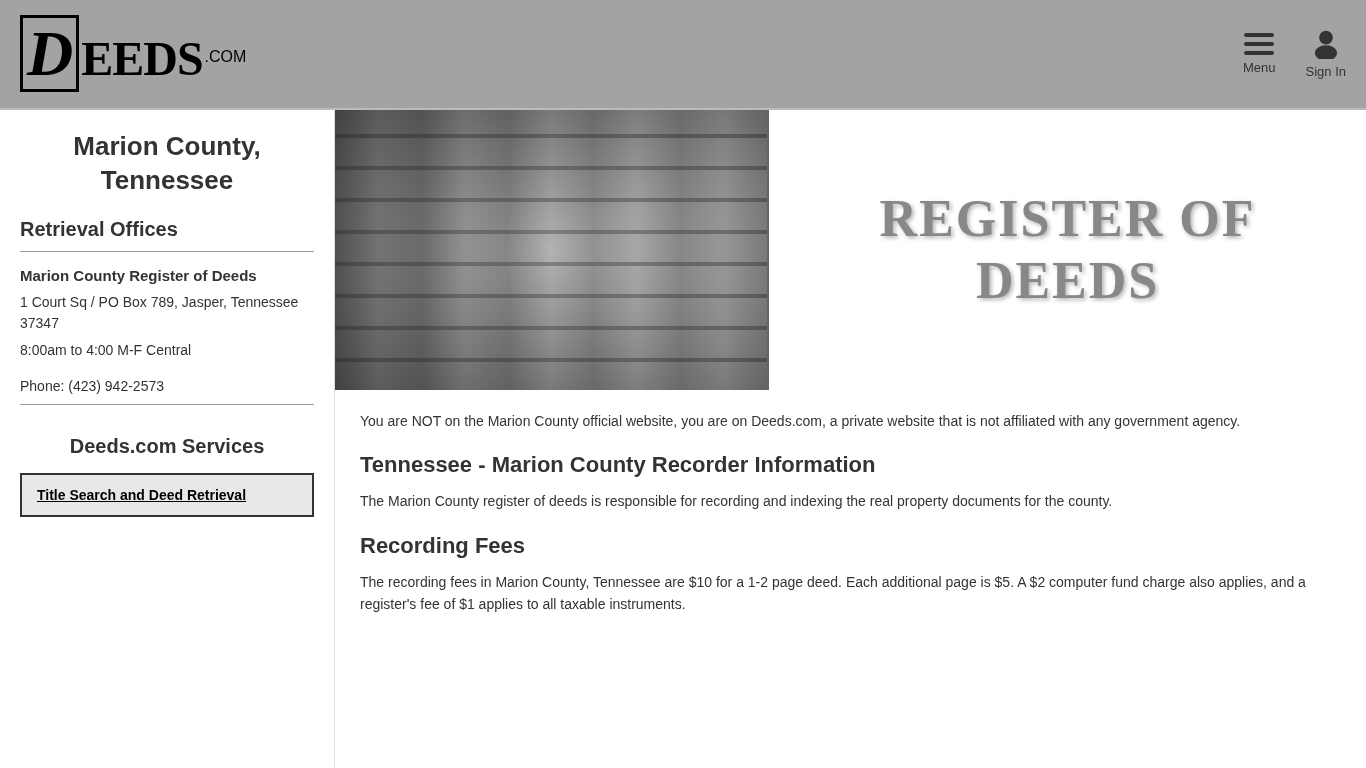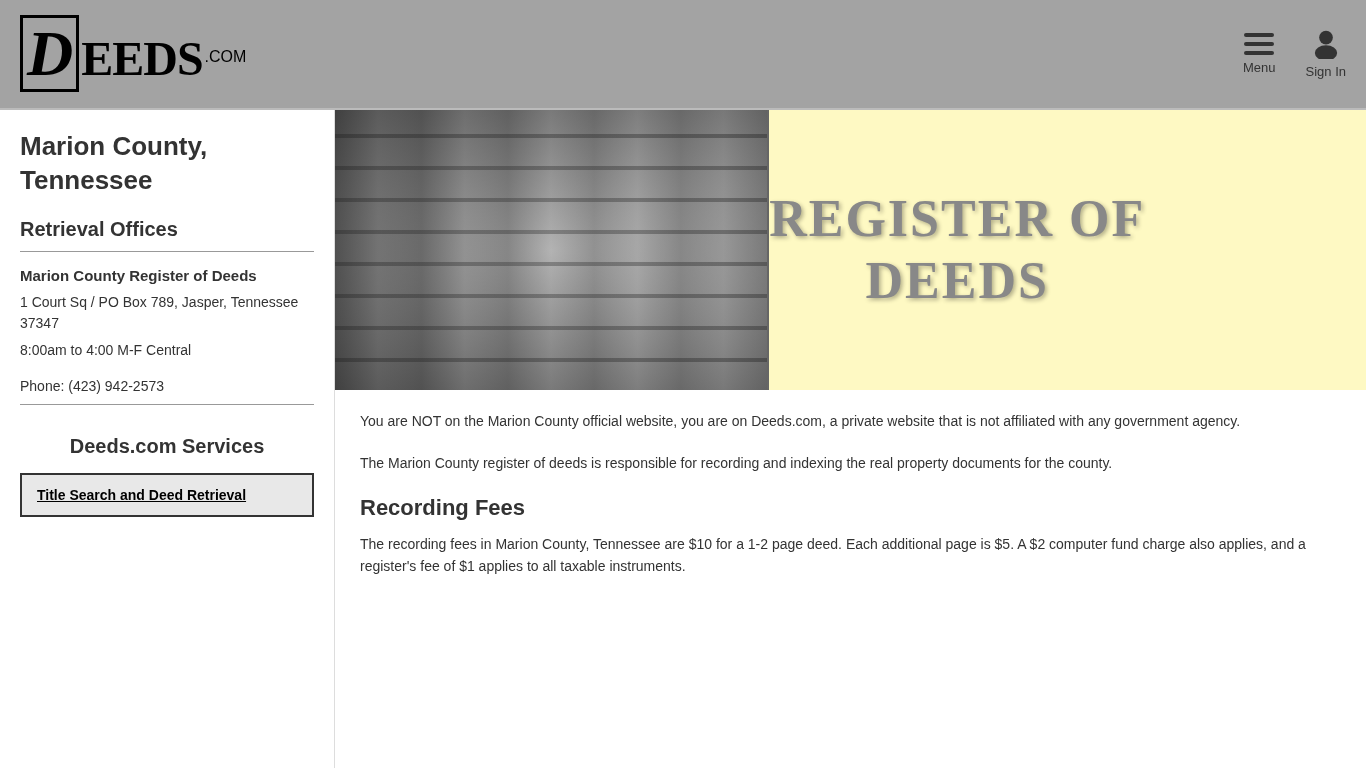--- a/index.html
+++ b/index.html
@@ -84,21 +84,21 @@
 
     
     #sidebar {
       width: 335px;
       min-width: 335px;
       background: #fff;
       padding: 20px;
       border-right: 1px solid #ddd;
     }
     #county-title {
-      text-align: left;
+      text-align: center;
       font-size: 26px;
       font-weight: bold;
       margin-bottom: 20px;
       line-height: 1.3;
     }
     #recorder-offices-title {
       font-size: 20px;
       font-weight: bold;
       margin-bottom: 10px;
     }
@@ -188,24 +188,24 @@
     
     .perspective-overlay {
       position: absolute;
       top: 0; left: 0; right: 0; bottom: 0;
       background: radial-gradient(ellipse at 50% 50%, rgba(200,200,200,0.3) 0%, rgba(50,50,50,0.6) 100%);
     }
     
     .hero-right {
       width: 58%;
       height: 100%;
-      background: #fef9c3;
-      display: flex;
-      align-items: center;
-      justify-content: flex-start;
+      background: #ffffff;
+      display: flex;
+      align-items: center;
+      justify-content: center;
       position: relative;
     }
     .register-of-deeds-text {
       font-size: 52px;
       font-weight: 900;
       color: #888;
       text-align: center;
       letter-spacing: 2px;
       line-height: 1.2;
       text-shadow: 2px 2px 4px rgba(0,0,0,0.3);
@@ -304,19 +304,20 @@
         <div class="perspective-overlay"></div>
       </div>
       <div class="hero-divider"></div>
       <div class="hero-right">
         <div class="register-of-deeds-text">REGISTER OF<br>DEEDS</div>
       </div>
     </div>
 
     <div id="main-content">
       <p id="disclaimer-text">You are NOT on the Marion County official website, you are on Deeds.com, a private website that is not affiliated with any government agency.</p>
+      <h2 id="main-heading">Tennessee - Marion County Recorder Information</h2>
       <p id="main-intro-text">The Marion County register of deeds is responsible for recording and indexing the real property documents for the county.</p>
       <h2 id="fees-heading">Recording Fees</h2>
       <p id="fees-text">The recording fees in Marion County, Tennessee are $10 for a 1-2 page deed. Each additional page is $5. A $2 computer fund charge also applies, and a register's fee of $1 applies to all taxable instruments.</p>
     </div>
   </main>
 
 </div>
 
 </body></html>

